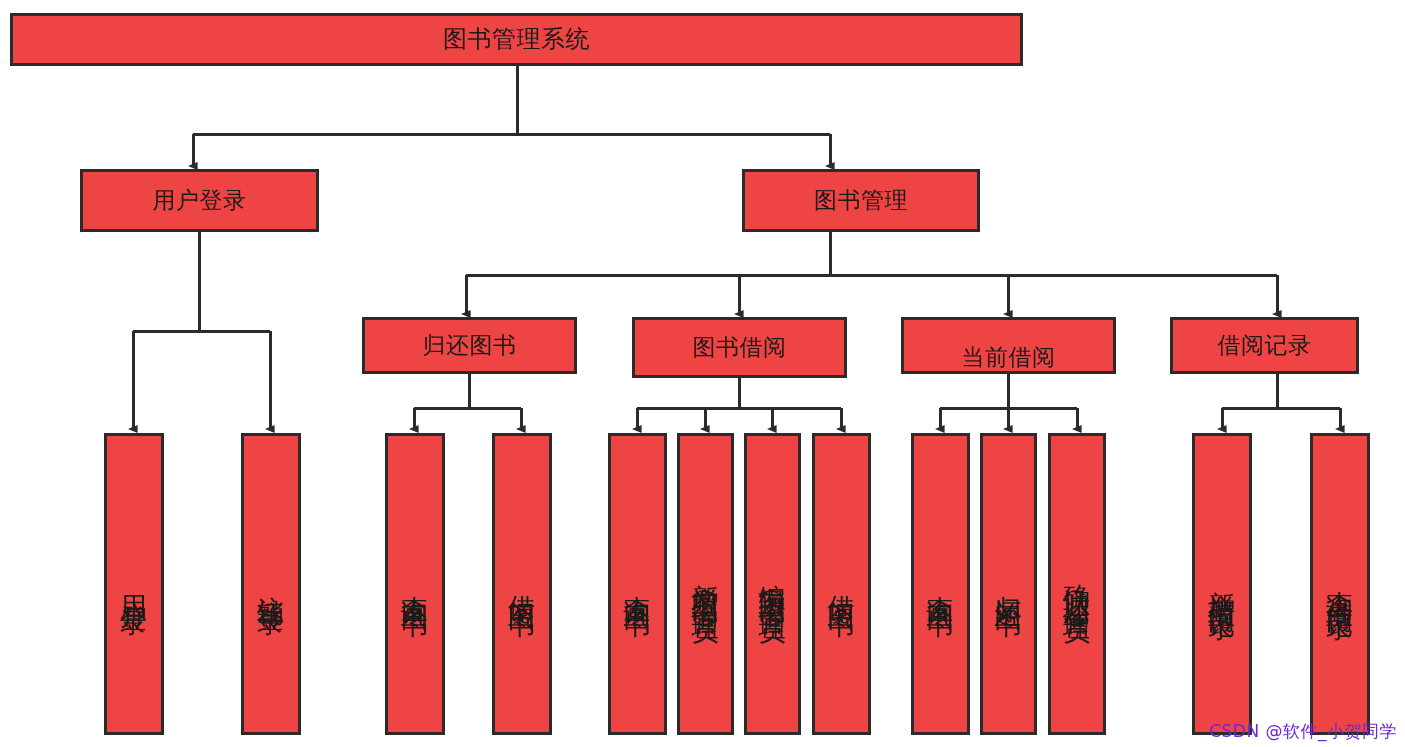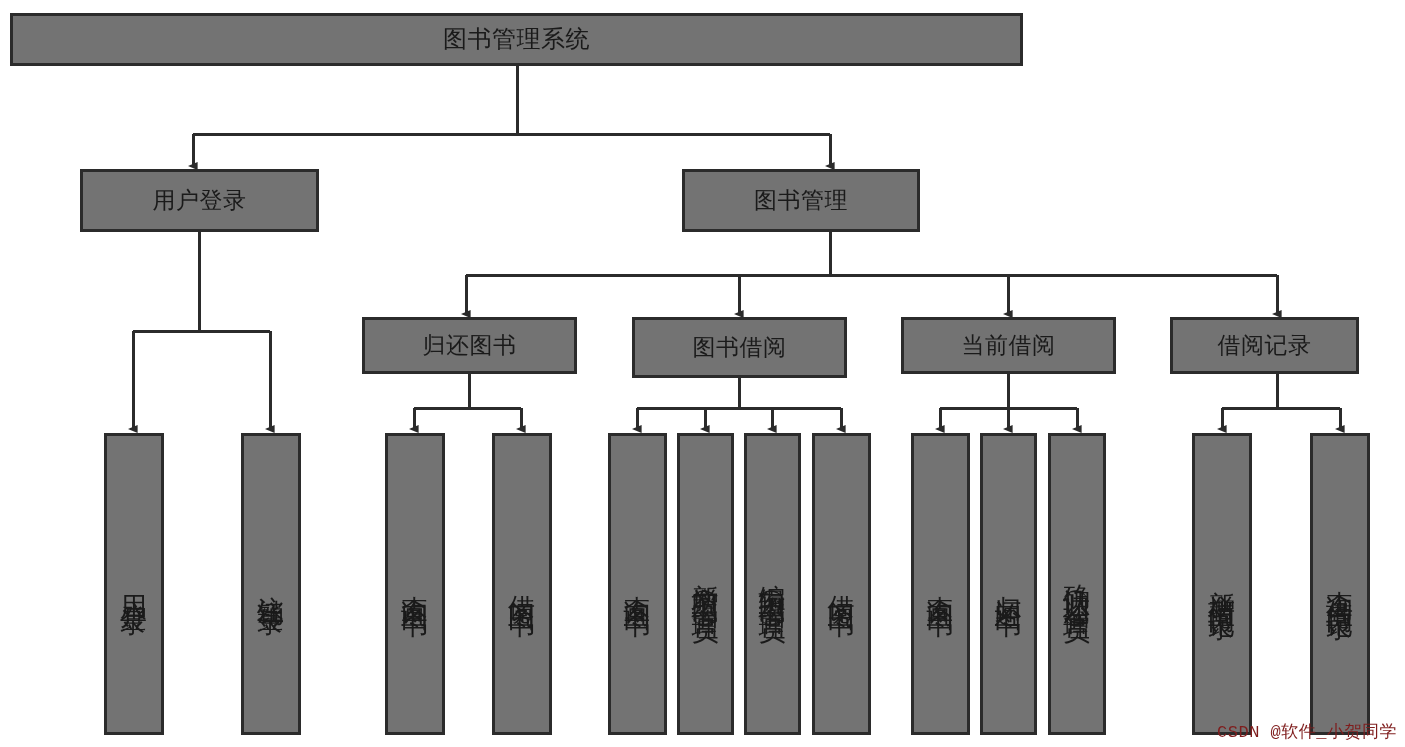--- a/index.html
+++ b/index.html
@@ -15,21 +15,21 @@
   svg.wires{
     position:absolute;
     left:0;top:0;
     width:1405px;
     height:747px;
     pointer-events:none;
   }
   .node{
     position:absolute;
     box-sizing:border-box;
-    background:#737373;
+    background:#ef4444;
     border:3px solid #2b2b2b;
     display:flex;
     align-items:center;
     justify-content:center;
     color:#1a1a1a;
     z-index:2;
   }
   .node .lbl{
     display:block;
     text-align:center;
@@ -54,25 +54,24 @@
     line-height:1.0;
     letter-spacing:5px;
     white-space:normal;
     max-height:274px;
   }
   .watermark{
     position:absolute;
     right:8px;
     bottom:4px;
     font-size:17px;
-    color:#7f1d1d;
+    color:#6d28d9;
     letter-spacing:0.5px;
     z-index:5;
     white-space:nowrap;
-    font-family:Liberation Mono, monospace;
   }
 </style>
 </head>
 <body>
 
 <div id="canvas">
 
   <svg class="wires" viewBox="0 0 1405 747" xmlns="http://www.w3.org/2000/svg">
     <defs>
       <marker id="arrow" markerWidth="10" markerHeight="10" refX="4.2" refY="5" orient="auto" markerUnits="userSpaceOnUse">
@@ -126,33 +125,33 @@
   </svg>
 
   <div class="node horiz root" style="left:10px;top:13px;width:1013px;height:53px;">
     <span class="lbl">图书管理系统</span>
   </div>
 
   <div class="node horiz" style="left:80px;top:169px;width:239px;height:63px;">
     <span class="lbl">用户登录</span>
   </div>
 
-  <div class="node horiz" style="left:682px;top:169px;width:238px;height:63px;">
+  <div class="node horiz" style="left:742px;top:169px;width:238px;height:63px;">
     <span class="lbl">图书管理</span>
   </div>
 
   <div class="node horiz" style="left:362px;top:317px;width:215px;height:57px;">
     <span class="lbl">归还图书</span>
   </div>
 
   <div class="node horiz" style="left:632px;top:317px;width:215px;height:61px;">
     <span class="lbl">图书借阅</span>
   </div>
 
-  <div class="node horiz" style="left:901px;top:317px;width:215px;height:57px;">
+  <div class="node horiz" style="left:901px;top:317px;width:215px;height:57px;align-items:flex-end;">
     <span class="lbl">当前借阅</span>
   </div>
 
   <div class="node horiz" style="left:1170px;top:317px;width:189px;height:57px;">
     <span class="lbl">借阅记录</span>
   </div>
 
   <div class="node vert" style="left:104px;top:433px;width:60px;height:302px;">
     <span class="lbl">用户登录</span>
   </div>

